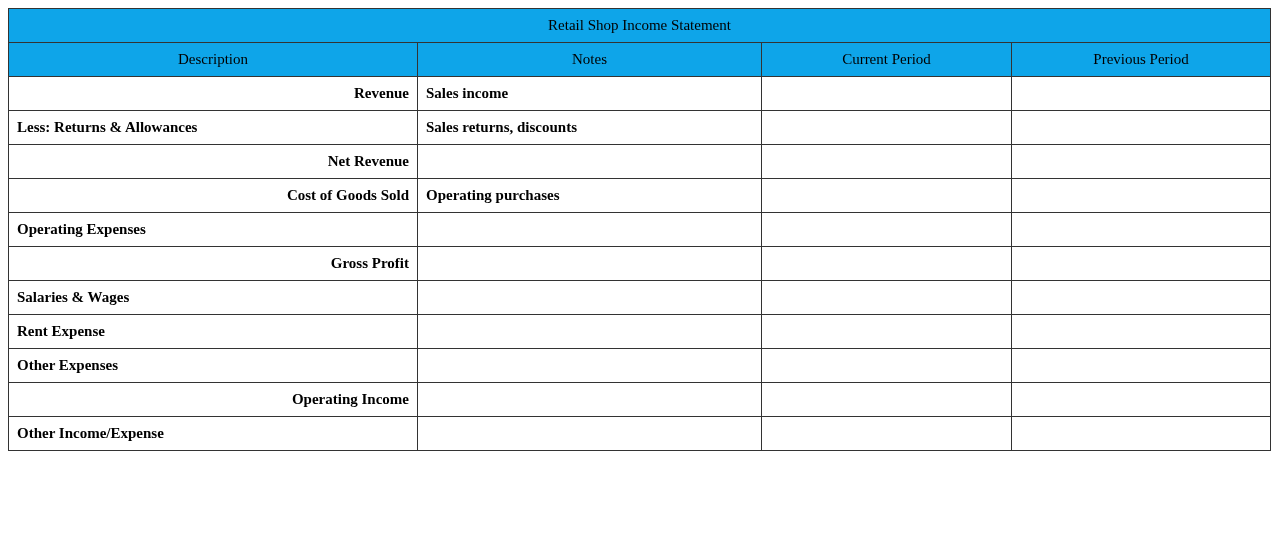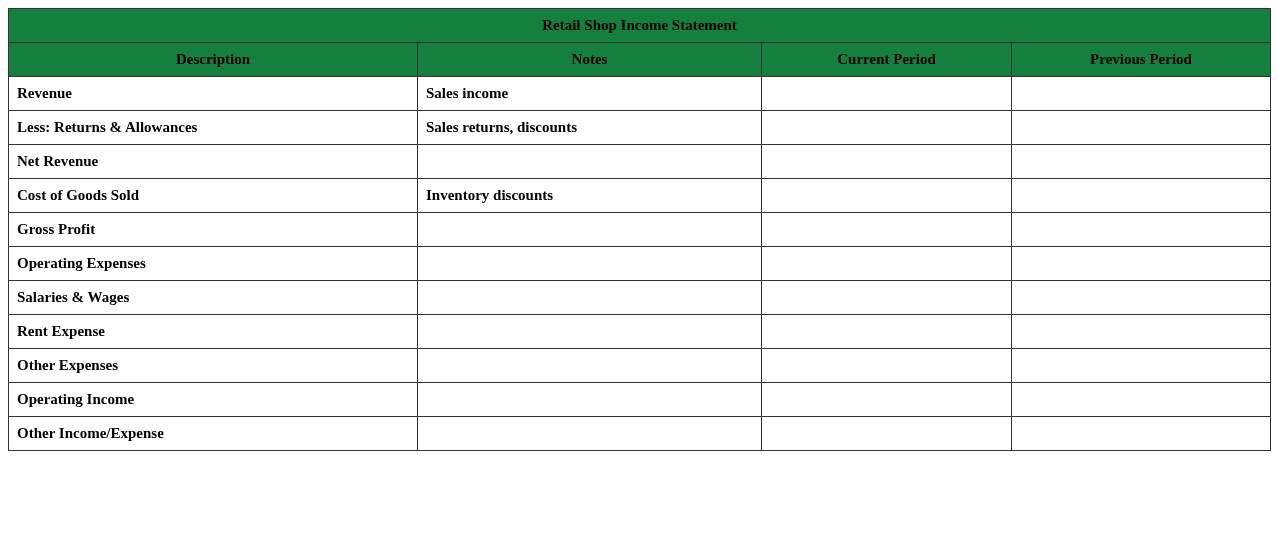--- a/index.html
+++ b/index.html
@@ -1,21 +1,21 @@
 <!DOCTYPE html>
 <html><head>
 <meta charset="utf-8">
 <style>
   html, body { margin: 0; padding: 0; background: #ffffff; }
   body { padding: 8px; font-family: "Liberation Serif", "DejaVu Serif", serif; font-size: 15px; color: #000; width: 1262px; height: 542px; overflow: hidden; }
   table { border-collapse: collapse; width: 1262px; table-layout: fixed; }
   th, td { border: 1px solid #333; height: 34px; padding: 0 8px; box-sizing: border-box; }
-  th { background: #15803d; font-weight: bold; text-align: center; }
+  th { background: #0ea5e9; font-weight: normal; text-align: center; }
   td { text-align: left; font-weight: bold; }
-  .bold { font-weight: bold; }
+  .bold { font-weight: bold; text-align: right; }
   .indent { }
   col.c1 { width: 409px; }
   col.c2 { width: 344px; }
   col.c3 { width: 250px; }
   col.c4 { width: 259px; }
 </style>
 </head>
 <body>
 
 <table>
@@ -50,32 +50,32 @@
         <td></td>
       </tr>
       <tr>
         <td class="bold">Net Revenue</td>
         <td></td>
         <td></td>
         <td></td>
       </tr>
       <tr>
         <td class="bold">Cost of Goods Sold</td>
-        <td>Inventory discounts</td>
+        <td>Operating purchases</td>
+        <td></td>
+        <td></td>
+      </tr>
+      <tr>
+        <td>Operating Expenses</td>
+        <td></td>
         <td></td>
         <td></td>
       </tr>
       <tr>
         <td class="bold">Gross Profit</td>
-        <td></td>
-        <td></td>
-        <td></td>
-      </tr>
-      <tr>
-        <td>Operating Expenses</td>
         <td></td>
         <td></td>
         <td></td>
       </tr>
       <tr>
         <td class="indent">Salaries &amp; Wages</td>
         <td></td>
         <td></td>
         <td></td>
       </tr>

